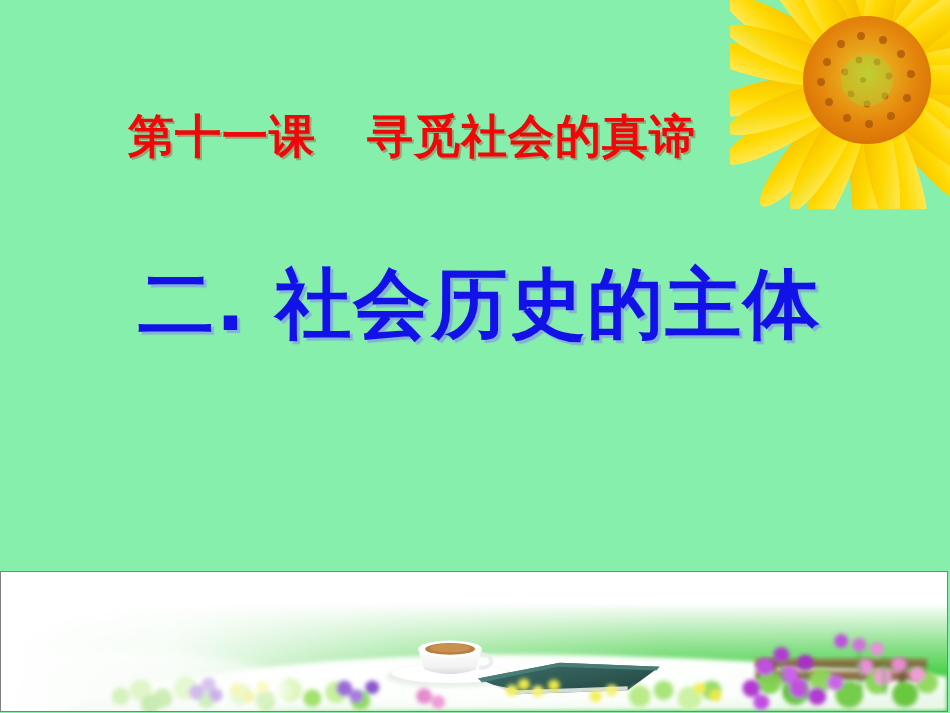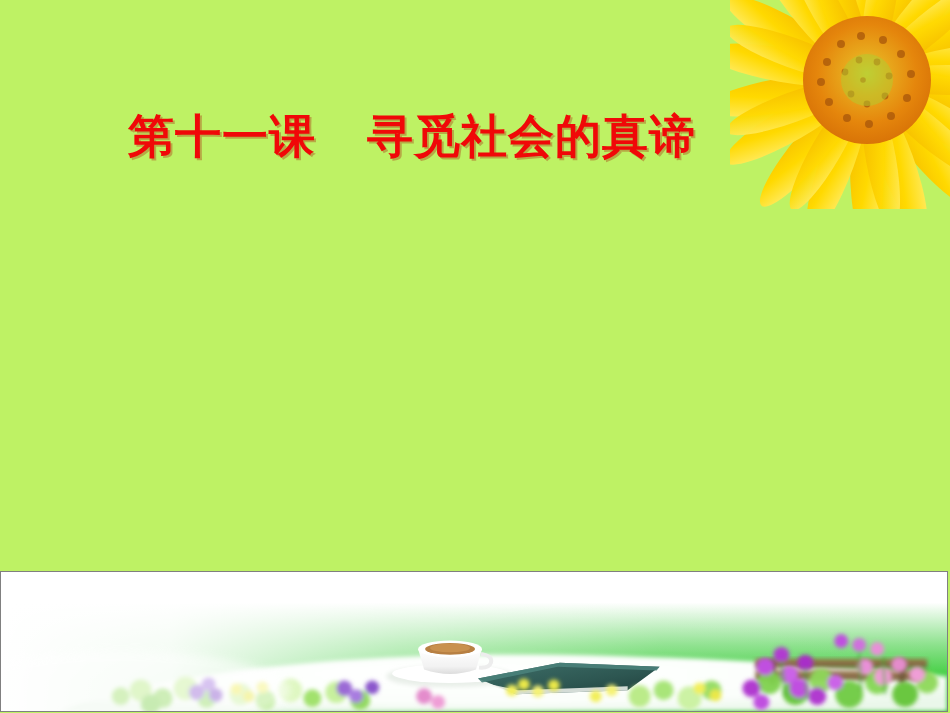--- a/index.html
+++ b/index.html
@@ -11,21 +11,21 @@
     width: 950px;
     height: 713px;
     overflow: hidden;
     font-family: "DejaVu Sans", "Liberation Sans", sans-serif;
   }
 
   #slide {
     position: relative;
     width: 950px;
     height: 713px;
-    background: #bef264;
+    background: #86efac;
     overflow: hidden;
   }
 
   
   .sunflower-wrap {
     position: absolute;
     top: -6px;
     right: -10px;
     width: 230px;
     height: 215px;
@@ -163,20 +163,21 @@
           <circle cx="-16" cy="14" r="3.4"></circle>
           <circle cx="-4" cy="0" r="2.8"></circle>
         </g>
         <circle r="26" fill="#b7c82e" opacity="0.55"></circle>
       </g>
     </svg>
   </div>
 
   <div class="title-red">第十一课   寻觅社会的真谛</div>
 
+  <div class="title-blue">二. 社会历史的主体</div>
 
   <div class="banner">
     <svg class="banner-svg" viewBox="0 0 948 141" preserveAspectRatio="none">
       <defs>
         <linearGradient id="grnV" x1="0" y1="0" x2="0" y2="1">
           <stop offset="0%" stop-color="#ffffff"></stop>
           <stop offset="22%" stop-color="#ffffff"></stop>
           <stop offset="52%" stop-color="#8ee28e"></stop>
           <stop offset="78%" stop-color="#39cc39"></stop>
           <stop offset="100%" stop-color="#2ec22e"></stop>

